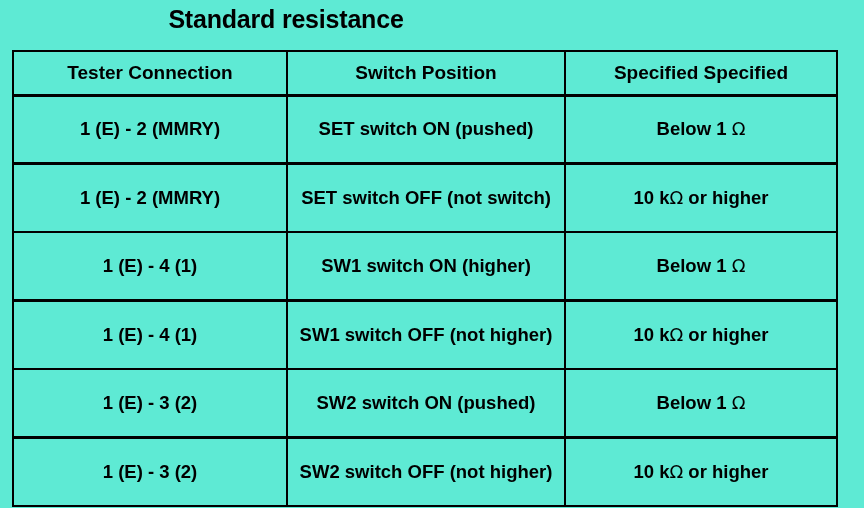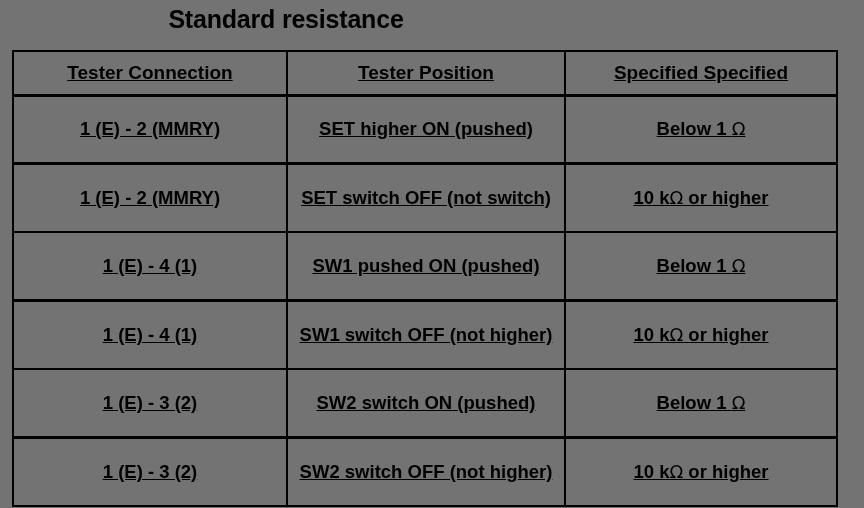--- a/index.html
+++ b/index.html
@@ -13,21 +13,21 @@
     overflow: hidden;
     font-family: "Liberation Sans", sans-serif;
     color: #000000;
     -webkit-font-smoothing: none;
   }
 
   #page {
     position: relative;
     width: 864px;
     height: 508px;
-    background: #737373;
+    background: #5eead4;
   }
 
   
   #title {
     position: absolute;
     left: 12px;
     top: 3px;
     width: 548px;            
     text-align: center;
     font-size: 25px;
@@ -36,21 +36,20 @@
     line-height: 32px;
     white-space: nowrap;
   }
 
   
   #table-wrap {
     position: absolute;
     left: 12px;
     top: 50px;
     width: 824px;
-    text-decoration: underline;
   }
 
   table.spec {
     border-collapse: collapse;
     table-layout: fixed;
     width: 824px;
     border: 2px solid #000;
   }
 
   table.spec col.c1 { width: 274px; }
@@ -112,42 +111,42 @@
     <table class="spec">
       <colgroup>
         <col class="c1">
           <col class="c2">
           <col class="c3">
       </colgroup>
 
       <thead>
         <tr>
           <th>Tester Connection</th>
-          <th>Tester Position</th>
+          <th>Switch Position</th>
           <th>Specified Specified</th>
         </tr>
       </thead>
 
       <tbody>
 
         <tr class="heavy-bottom">
           <td>1 (E) - 2 (MMRY)</td>
-          <td>SET higher ON (pushed)</td>
+          <td>SET switch ON (pushed)</td>
           <td><span>Below 1 </span><span class="ohm">Ω</span><span></span></td>
         </tr>
 
         <tr>
           <td>1 (E) - 2 (MMRY)</td>
           <td>SET switch OFF (not switch)</td>
           <td><span>10 k</span><span class="ohm">Ω</span><span> or higher</span></td>
         </tr>
 
         <tr class="heavy-bottom">
           <td>1 (E) - 4 (1)</td>
-          <td>SW1 pushed ON (pushed)</td>
+          <td>SW1 switch ON (higher)</td>
           <td><span>Below 1 </span><span class="ohm">Ω</span><span></span></td>
         </tr>
 
         <tr>
           <td>1 (E) - 4 (1)</td>
           <td>SW1 switch OFF (not higher)</td>
           <td><span>10 k</span><span class="ohm">Ω</span><span> or higher</span></td>
         </tr>
 
         <tr class="heavy-bottom">

